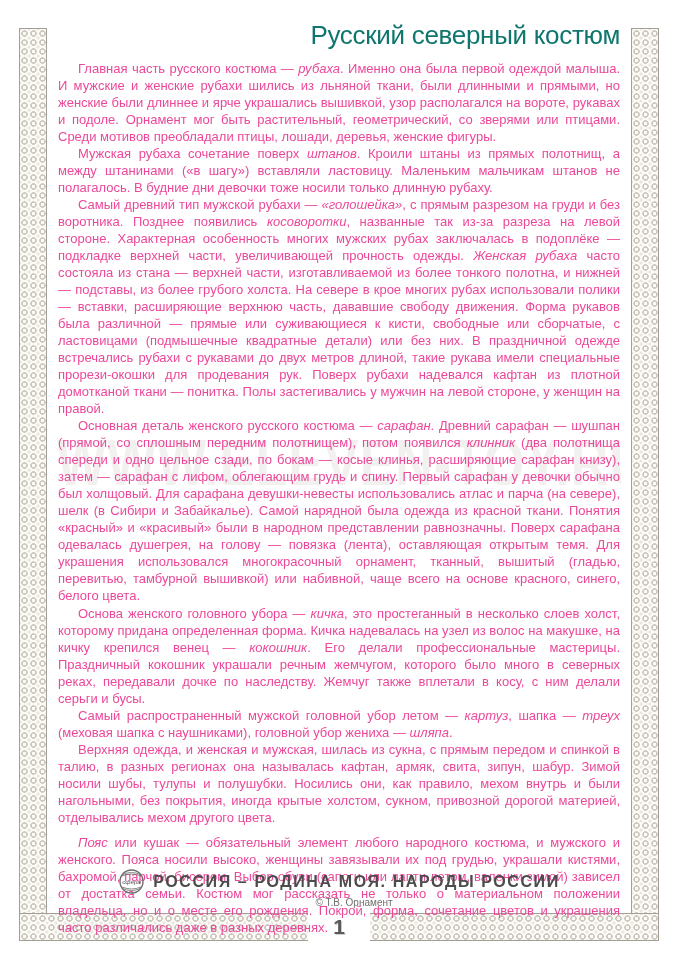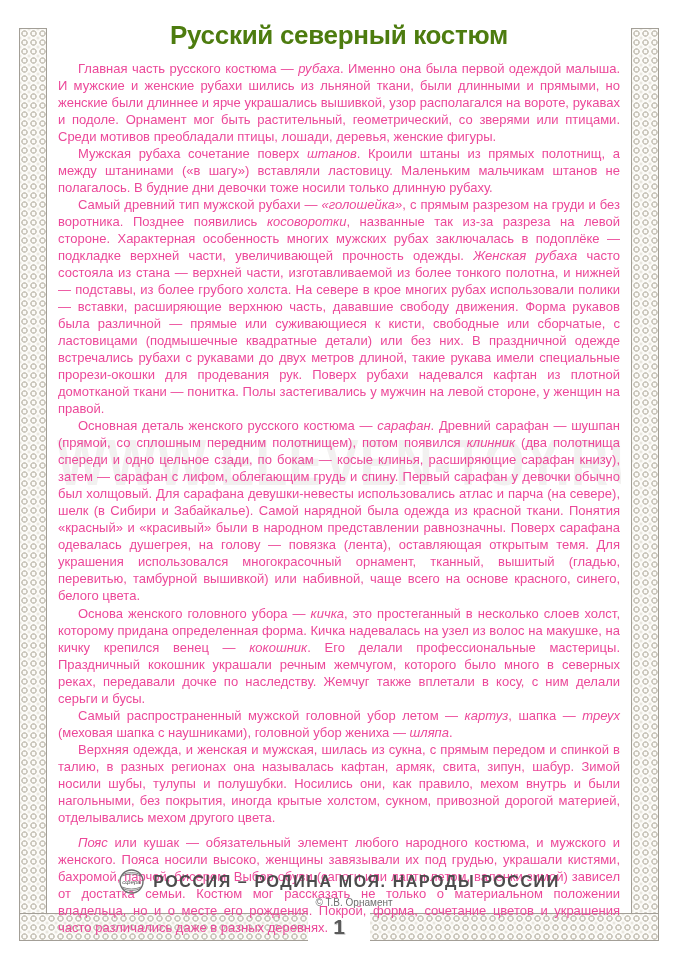--- a/index.html
+++ b/index.html
@@ -30,22 +30,22 @@
   .watermark{
     position:absolute;top:432px;left:57px;width:564px;
     font-size:52px;font-weight:bold;letter-spacing:1px;white-space:nowrap;overflow:hidden;
     color:rgba(150,143,130,0.12);transform:scaleY(1.25);pointer-events:none;
   }
   
   .content{
     position:absolute;left:58px;right:58px;top:18px;bottom:48px;
   }
   h1.title{
-    margin:2px 0 9px 0;text-align:center;
-    font-size:26px;font-weight:bold;color:#4d7c0f;letter-spacing:-0.3px;
+    margin:2px 0 9px 0;text-align:right;
+    font-size:26px;font-weight:normal;color:#0f766e;letter-spacing:-0.3px;
   }
   .article p{
     margin:0;font-size:13px;line-height:1.31;text-align:justify;text-indent:20px;
     color:#ec4899;
   }
   .article p i{font-style:italic;}
   .article p.spaced{margin-top:8px;}
   
   .footer{
     position:absolute;left:0;right:0;bottom:52px;

